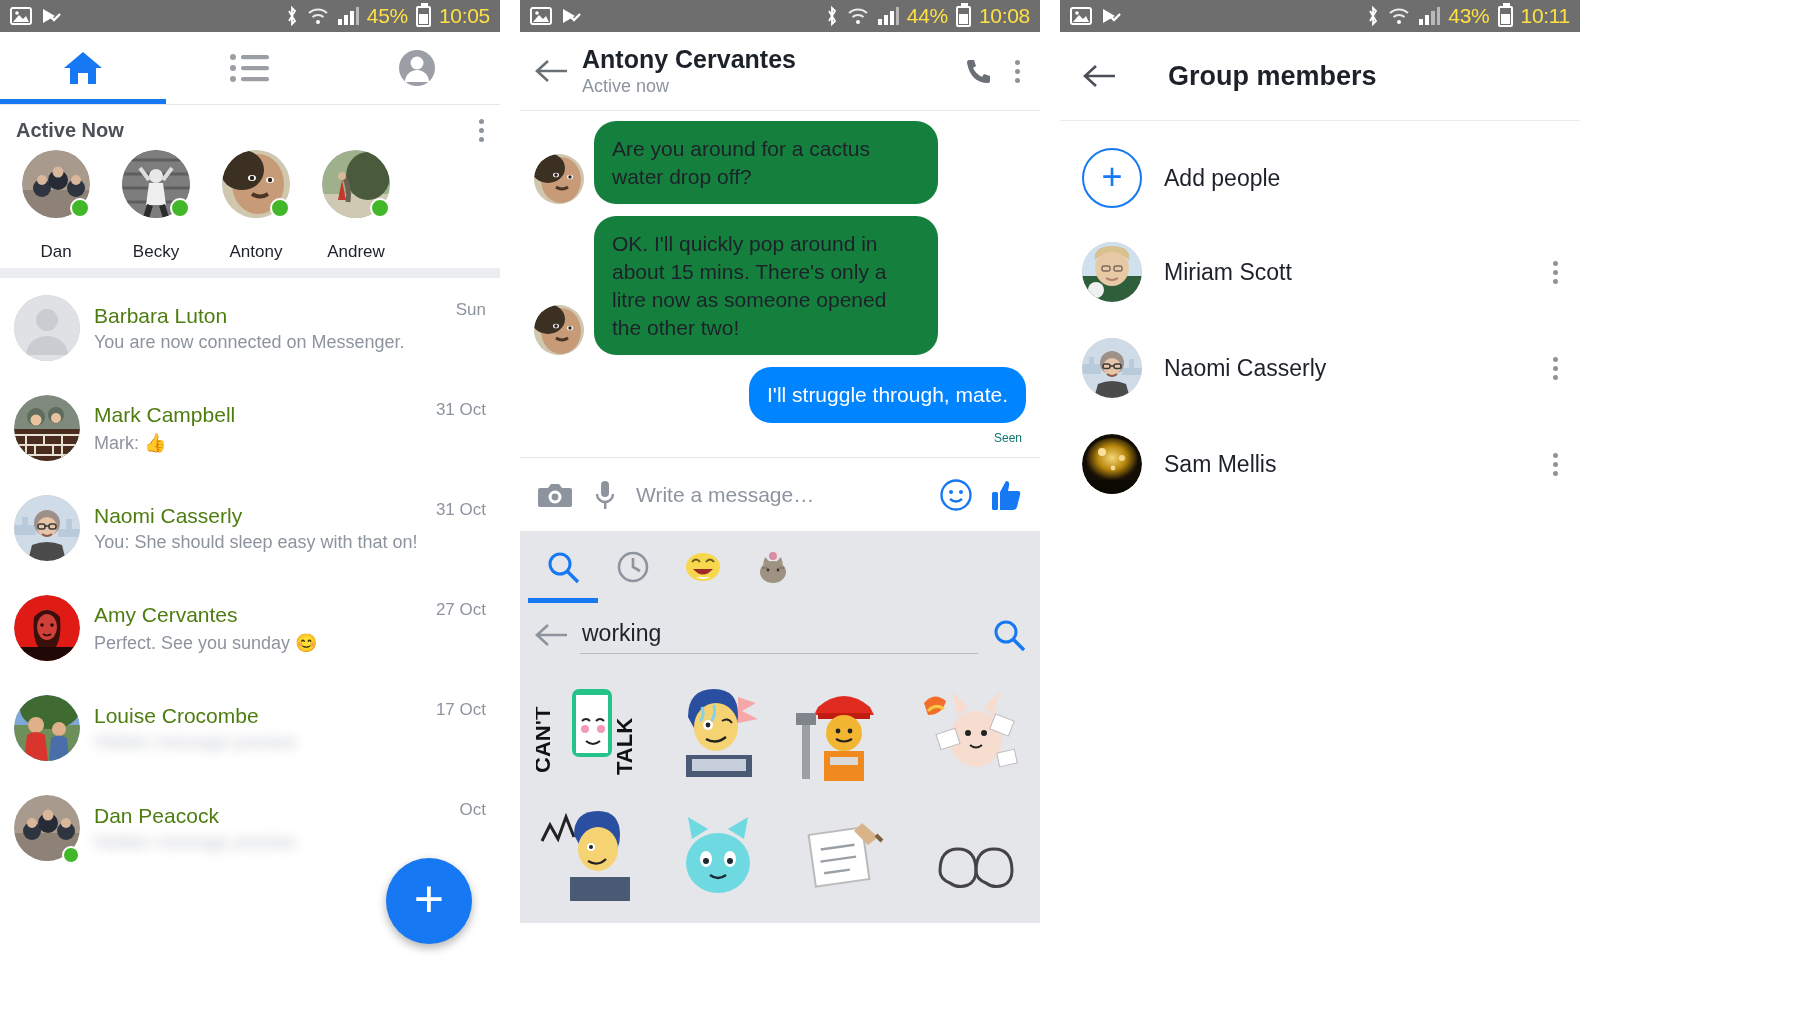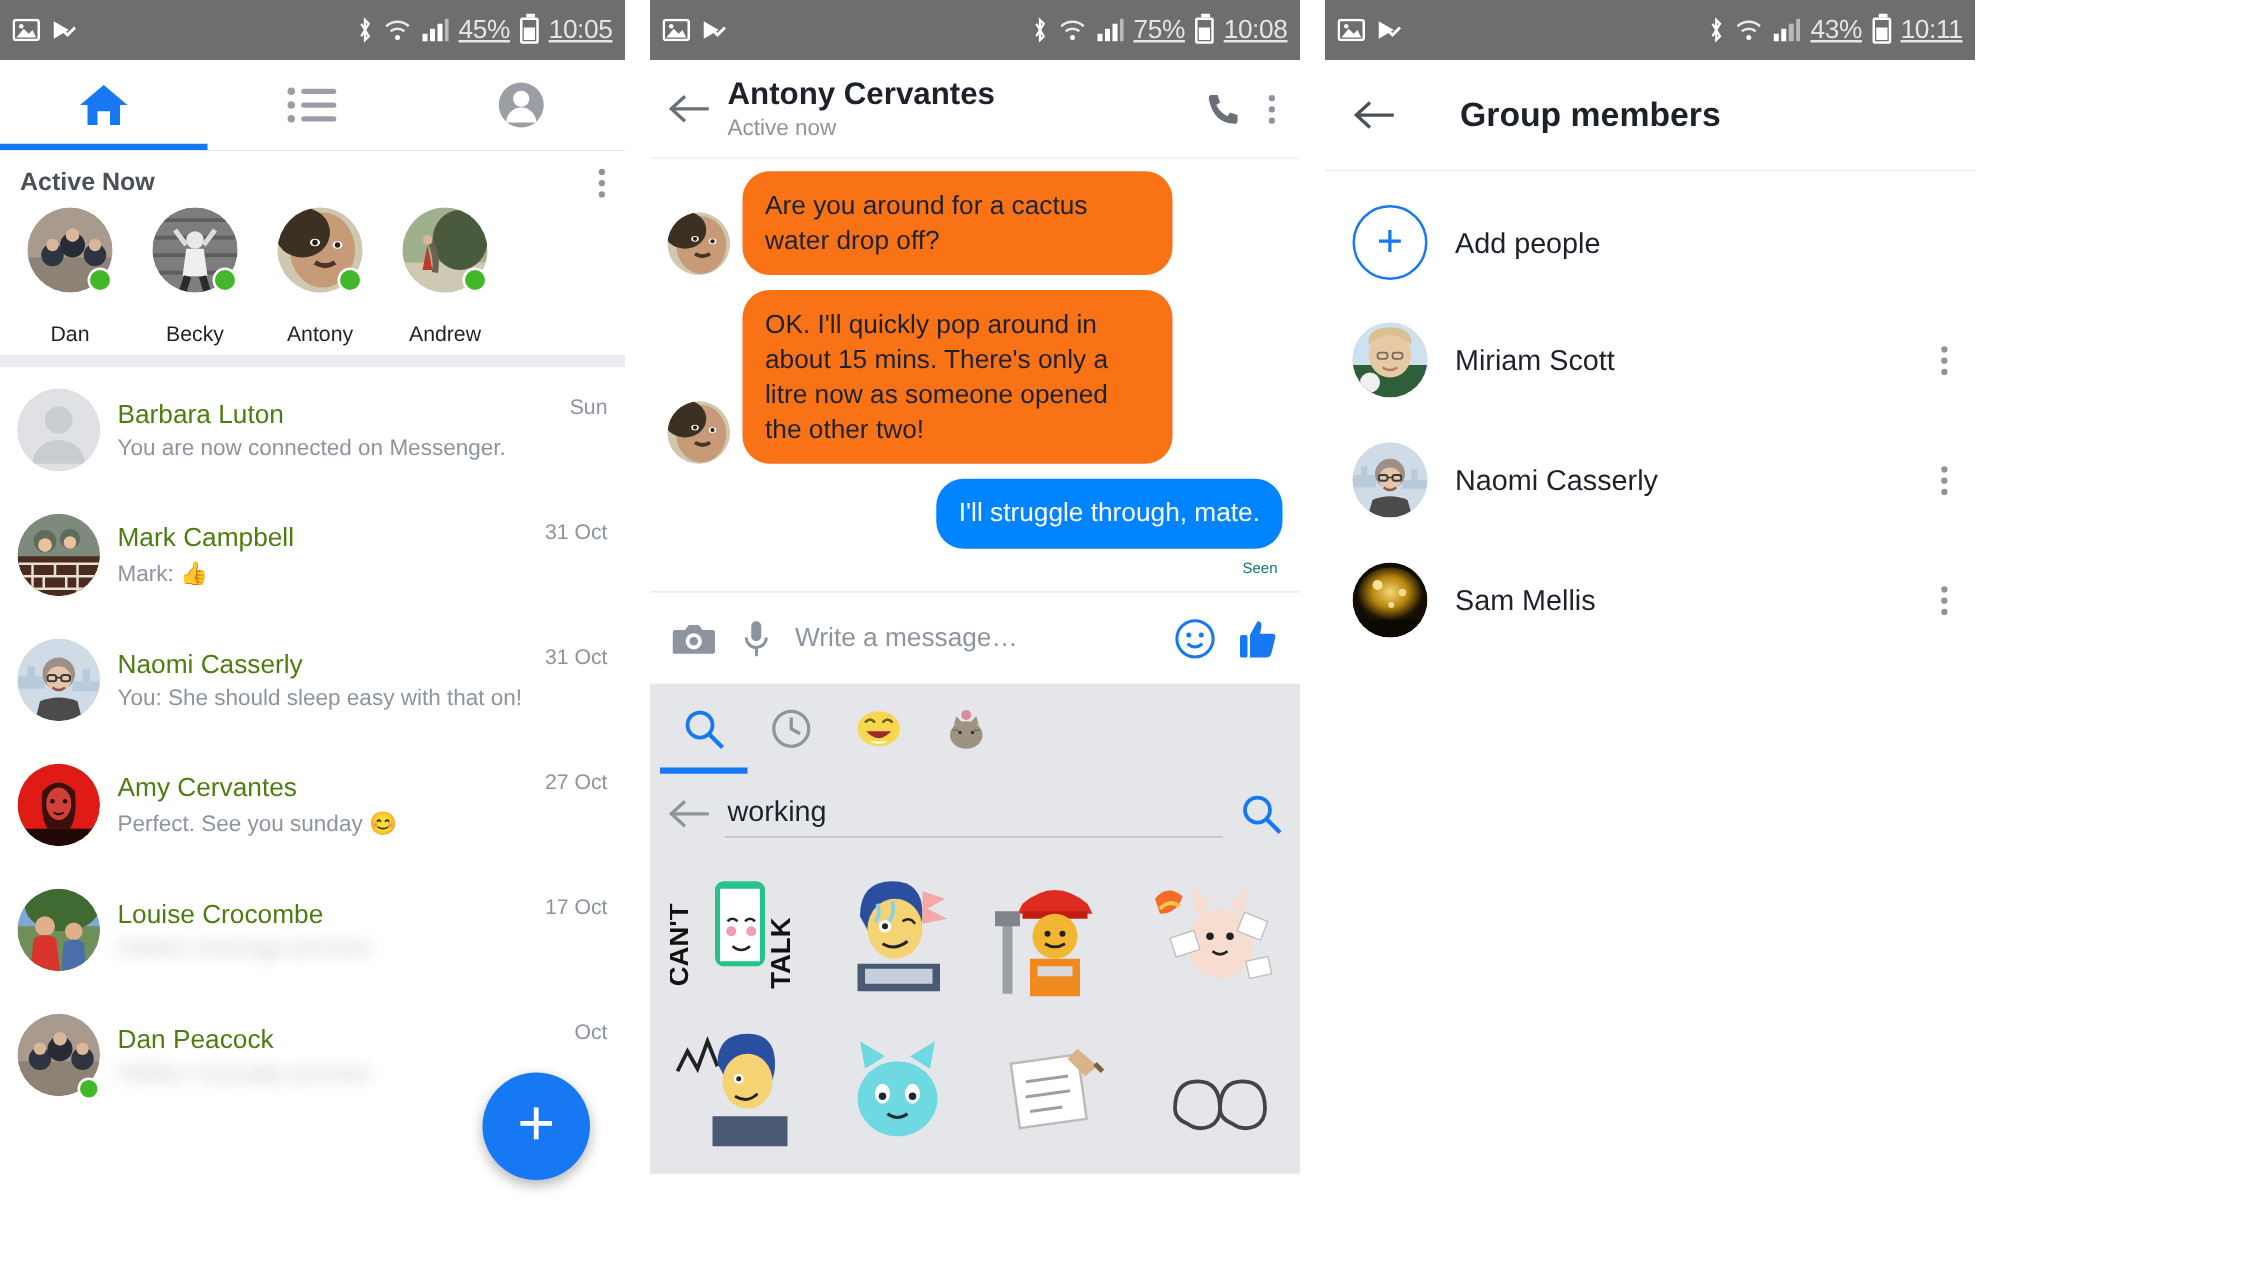--- a/index.html
+++ b/index.html
@@ -8,22 +8,22 @@
 
   .screens { display:flex; width:1800px; height:1012px; }
   .panel { position:relative; height:1012px; background:#fff; overflow:hidden; }
   .p1 { width:500px; }
   .gap { width:20px; background:#fff; }
   .p2 { width:520px; }
   .p3 { width:520px; }
   .gapwide { width:20px; background:#fff; }
 
   
-  .statusbar { height:48px; background:#6e6e6e; color:#e5e5e5;
-    display:flex; align-items:center; padding:0 10px; font-size:19px;text-decoration:underline; }
+  .statusbar { height:32px; background:#6e6e6e; color:#fde047;
+    display:flex; align-items:center; padding:0 10px; font-size:19px; }
   .sb-left { display:flex; align-items:center; gap:9px; }
   .sb-right { margin-left:auto; display:flex; align-items:center; gap:8px; font-size:20px; }
   .sb-pct { font-size:21px; letter-spacing:-0.3px; }
   .sb-time { font-size:21px; letter-spacing:-0.3px; }
   .batt { width:15px; height:21px; border:2px solid #fff; border-radius:2px; position:relative; }
   .batt::before { content:""; position:absolute; top:-5px; left:3px; width:7px; height:3px; background:#fff; }
   .batt .fill { position:absolute; bottom:1px; left:1px; right:1px; height:55%; background:#fff; }
 
   
   .tabbar { height:72px; display:flex; background:#fff; position:relative; }
@@ -71,21 +71,21 @@
   .chead-name { font-size:25px; font-weight:bold; color:#1d2129; line-height:1.15; }
   .chead-sub { font-size:18px; color:#8d949e; margin-top:2px; }
   .chead-acts { margin-left:auto; display:flex; align-items:center; gap:24px; padding-right:6px; }
 
   
   .msgs { padding:10px 14px 6px 14px; background:#fff; }
   .mrow { display:flex; align-items:flex-end; margin-bottom:12px; }
   .mrow.out { justify-content:flex-end; }
   .m-av { width:50px; height:50px; flex:0 0 50px; margin-right:10px; }
   .bub { max-width:344px; padding:14px 18px; border-radius:22px; font-size:21px; line-height:1.32; }
-  .bub.in { background:#f97316; color:#1d2129; }
+  .bub.in { background:#15803d; color:#1d2129; }
   .bub.out { background:#0084ff; color:#fff; }
   .seen { text-align:right; font-size:12px; color:#0f766e; margin:-4px 4px 6px 0; }
 
   
   .composer { border-top:1px solid #e4e6ea; height:74px; display:flex; align-items:center;
     padding:0 18px; background:#fff; }
   .comp-ph { font-size:21px; color:#8d949e; margin-left:20px; }
   .comp-right { margin-left:auto; display:flex; align-items:center; gap:20px; }
 
   
@@ -464,21 +464,21 @@
             <path d="M2 7 A13 13 0 0 1 20 7" stroke="#fff" stroke-width="2" fill="none" opacity=".85"></path>
             <path d="M5.5 11 A8.5 8.5 0 0 1 16.5 11" stroke="#fff" stroke-width="2" fill="none" opacity=".85"></path>
             <circle cx="11" cy="16" r="2" fill="#fff"></circle>
           </svg>
         <svg width="22" height="20" viewBox="0 0 22 20">
             <rect x="1" y="13" width="4" height="6" fill="#fff"></rect>
             <rect x="7" y="9" width="4" height="10" fill="#fff"></rect>
             <rect x="13" y="5" width="4" height="14" fill="#fff"></rect>
             <rect x="19" y="1" width="3" height="18" fill="#b9b9b9"></rect>
           </svg>
-        <span class="sb-pct">75%</span>
+        <span class="sb-pct">44%</span>
         <span class="batt">
             <span class="fill"></span>
           </span>
         <span class="sb-time">10:08</span>
       </div>
     </div>
 
     <div class="chead">
       <svg width="34" height="26" viewBox="0 0 34 26">
           <path d="M14 3 L3 13 L14 23 M3 13 H33" stroke="#6b6f76" stroke-width="2.6" fill="none"></path>

